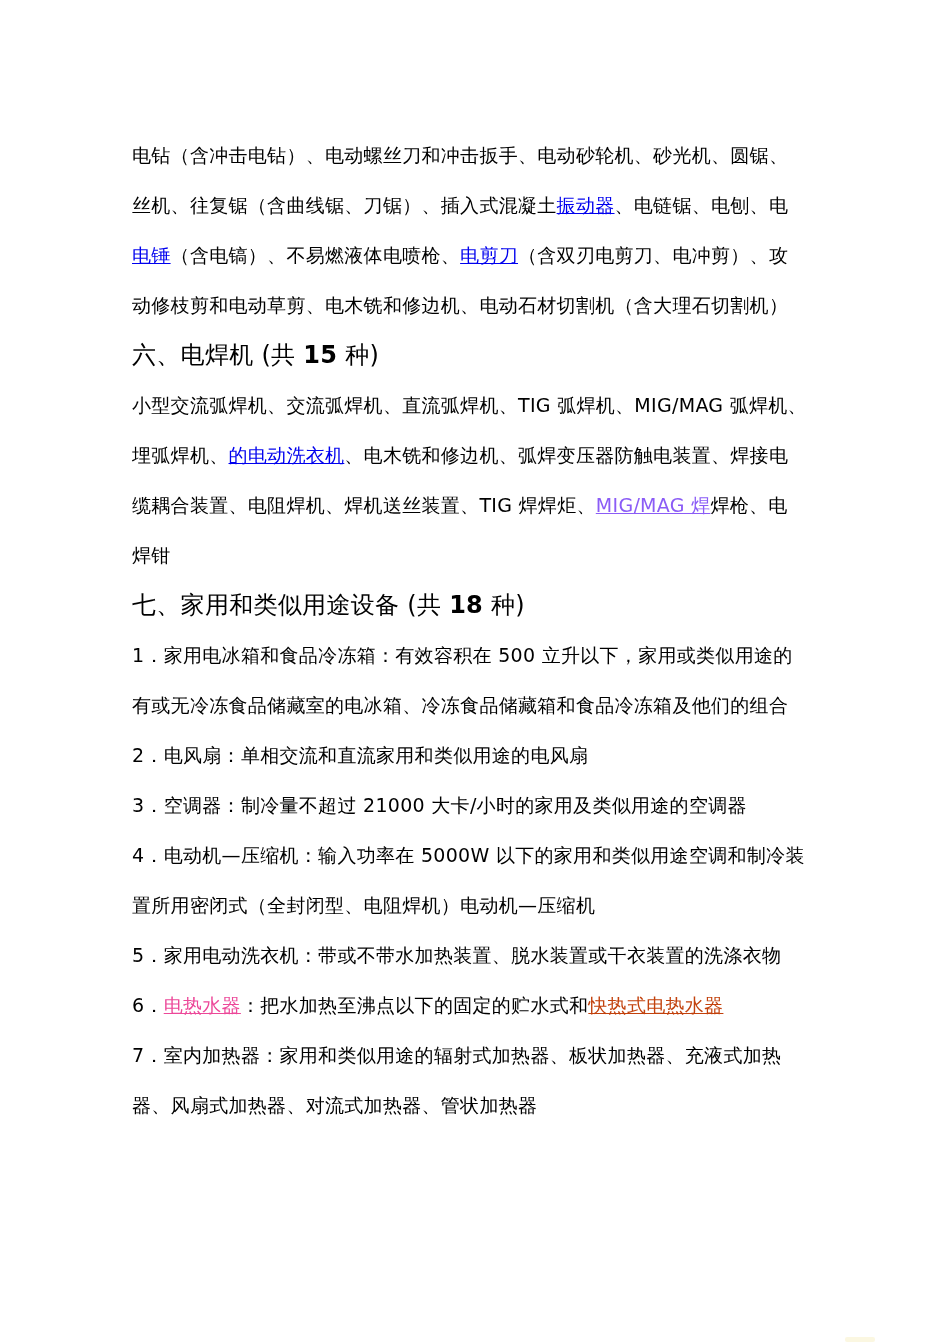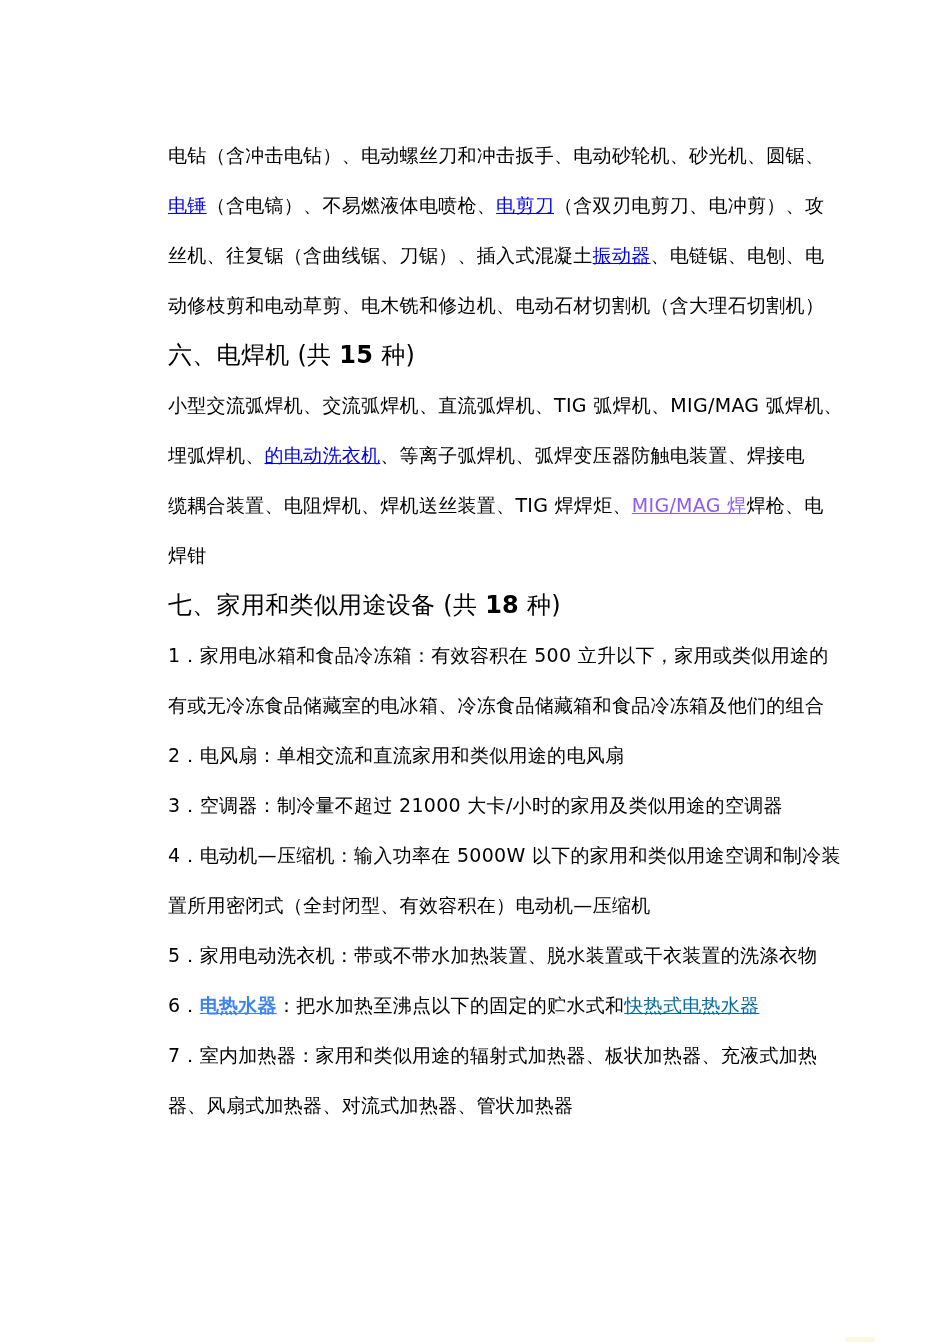--- a/index.html
+++ b/index.html
@@ -20,21 +20,20 @@
     top: 130px;
     width: 752px;
   }
   .line {
     height: 50px;
     line-height: 50px;
     font-size: 19px;
     color: #000000;
     letter-spacing: 0.3px;
     white-space: pre;
-    margin-left: 36px;
   }
   .line.heading { font-size: 24px; }
   .b { font-weight: 700; }
   a.lnk {
     text-decoration: underline;
     cursor: pointer;
   }
   .artifact {
     position: absolute;
     left: 845px;
@@ -43,33 +42,33 @@
     height: 5px;
     opacity: 0.55;
     border-radius: 2px;
   }
 </style>
 </head>
 <body style="background: rgb(255, 255, 255);">
 
 <div class="doc" style="color: rgb(0, 0, 0);">
     <div class="line body"><span>电钻（含冲击电钻）、电动螺丝刀和冲击扳手、电动砂轮机、砂光机、圆锯、</span></div>
+    <div class="line body"><span>丝机、往复锯（含曲线锯、刀锯）、插入式混凝土</span><a class="lnk" href="#" style="color: rgb(0, 0, 238);">振动器</a><span>、电链锯、电刨、电</span></div>
     <div class="line body"><a class="lnk" href="#" style="color: rgb(0, 0, 238);">电锤</a><span>（含电镐）、不易燃液体电喷枪、</span><a class="lnk" href="#" style="color: rgb(0, 0, 238);">电剪刀</a><span>（含双刃电剪刀、电冲剪）、攻</span></div>
-    <div class="line body"><span>丝机、往复锯（含曲线锯、刀锯）、插入式混凝土</span><a class="lnk" href="#" style="color: rgb(0, 0, 238);">振动器</a><span>、电链锯、电刨、电</span></div>
     <div class="line body"><span>动修枝剪和电动草剪、电木铣和修边机、电动石材切割机（含大理石切割机）</span></div>
     <div class="line heading"><span>六、电焊机 (共 </span><span class="b">15</span><span> 种)</span></div>
     <div class="line body"><span>小型交流弧焊机、交流弧焊机、直流弧焊机、TIG 弧焊机、MIG/MAG 弧焊机、</span></div>
-    <div class="line body"><span>埋弧焊机、</span><a class="lnk" href="#" style="color: rgb(0, 0, 238);">的电动洗衣机</a><span>、等离子弧焊机、弧焊变压器防触电装置、焊接电</span></div>
+    <div class="line body"><span>埋弧焊机、</span><a class="lnk" href="#" style="color: rgb(0, 0, 238);">的电动洗衣机</a><span>、电木铣和修边机、弧焊变压器防触电装置、焊接电</span></div>
     <div class="line body"><span>缆耦合装置、电阻焊机、焊机送丝装置、TIG 焊焊炬、</span><a class="lnk" href="#" style="color: #8b5cf6;">MIG/MAG 焊</a><span>焊枪、电</span></div>
     <div class="line body"><span>焊钳</span></div>
     <div class="line heading"><span>七、家用和类似用途设备 (共 </span><span class="b">18</span><span> 种)</span></div>
     <div class="line body"><span>1．家用电冰箱和食品冷冻箱：有效容积在 500 立升以下，家用或类似用途的</span></div>
     <div class="line body"><span>有或无冷冻食品储藏室的电冰箱、冷冻食品储藏箱和食品冷冻箱及他们的组合</span></div>
     <div class="line body"><span>2．电风扇：单相交流和直流家用和类似用途的电风扇</span></div>
     <div class="line body"><span>3．空调器：制冷量不超过 21000 大卡/小时的家用及类似用途的空调器</span></div>
     <div class="line body"><span>4．电动机—压缩机：输入功率在 5000W 以下的家用和类似用途空调和制冷装</span></div>
-    <div class="line body"><span>置所用密闭式（全封闭型、有效容积在）电动机—压缩机</span></div>
+    <div class="line body"><span>置所用密闭式（全封闭型、电阻焊机）电动机—压缩机</span></div>
     <div class="line body"><span>5．家用电动洗衣机：带或不带水加热装置、脱水装置或干衣装置的洗涤衣物</span></div>
-    <div class="line body"><span>6．</span><a class="lnk" href="#" style="color: #3b82f6; font-weight: bold;">电热水器</a><span>：把水加热至沸点以下的固定的贮水式和</span><a class="lnk" href="#" style="color: #0369a1;">快热式电热水器</a></div>
+    <div class="line body"><span>6．</span><a class="lnk" href="#" style="color: #ec4899;">电热水器</a><span>：把水加热至沸点以下的固定的贮水式和</span><a class="lnk" href="#" style="color: #c2410c;">快热式电热水器</a></div>
     <div class="line body"><span>7．室内加热器：家用和类似用途的辐射式加热器、板状加热器、充液式加热</span></div>
     <div class="line body"><span>器、风扇式加热器、对流式加热器、管状加热器</span></div>
   </div>
 <div class="artifact" style="background: rgb(247, 240, 200);"></div>
 
 </body></html>

